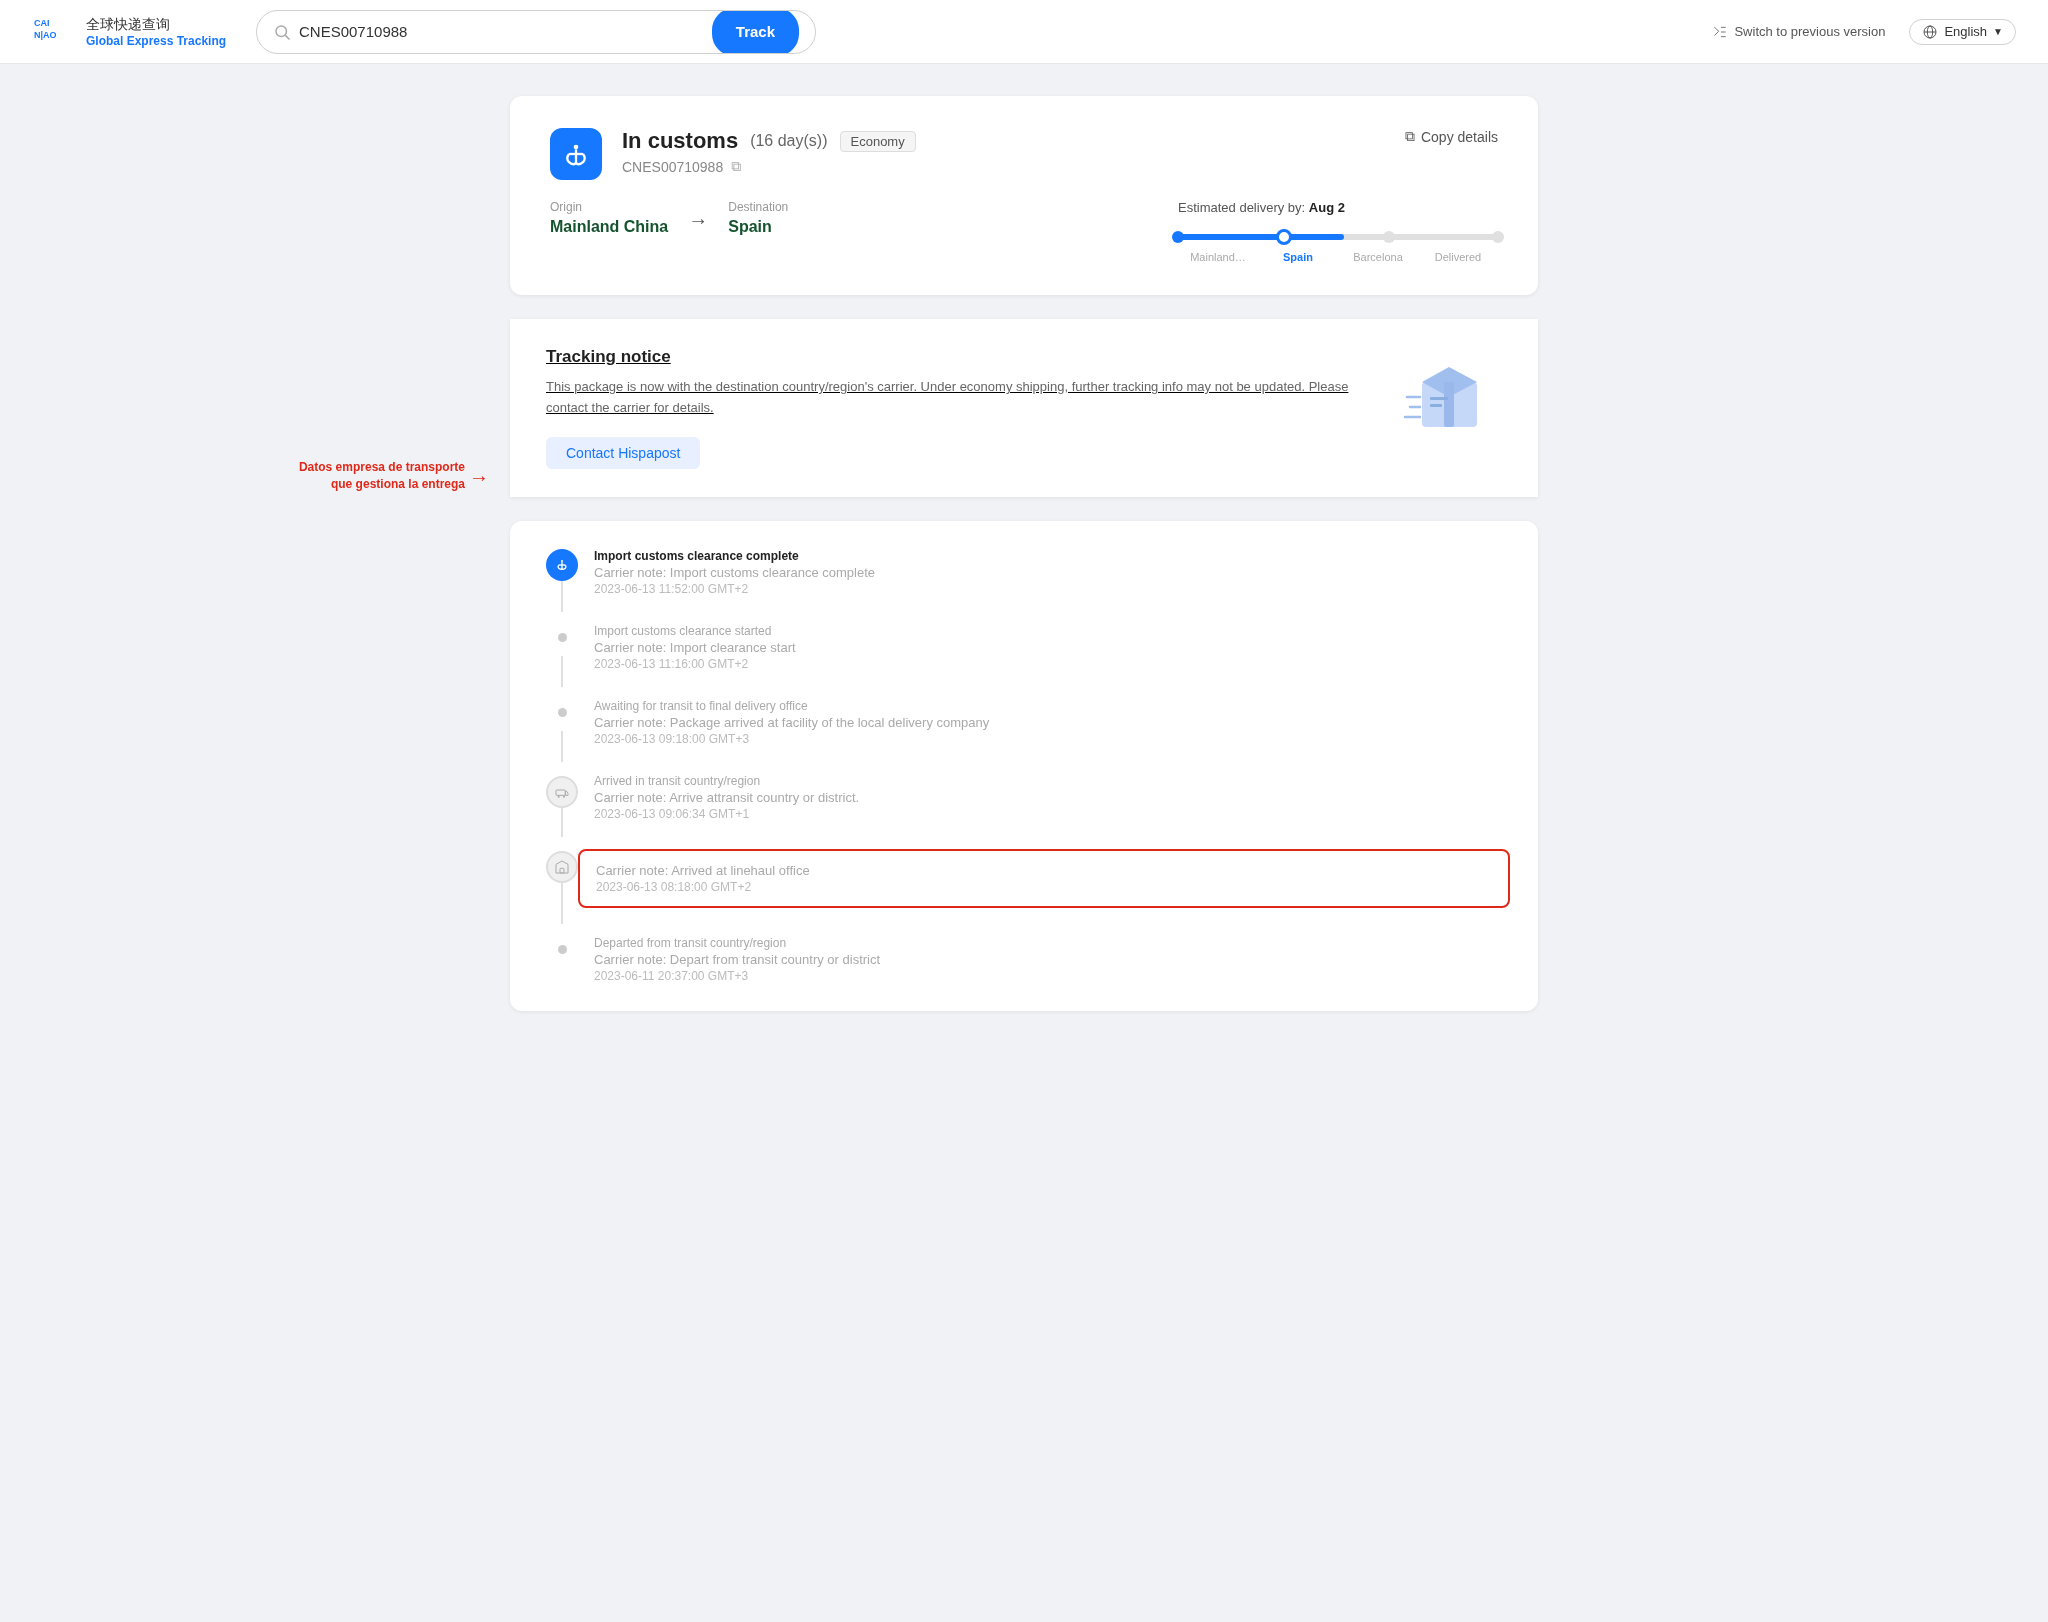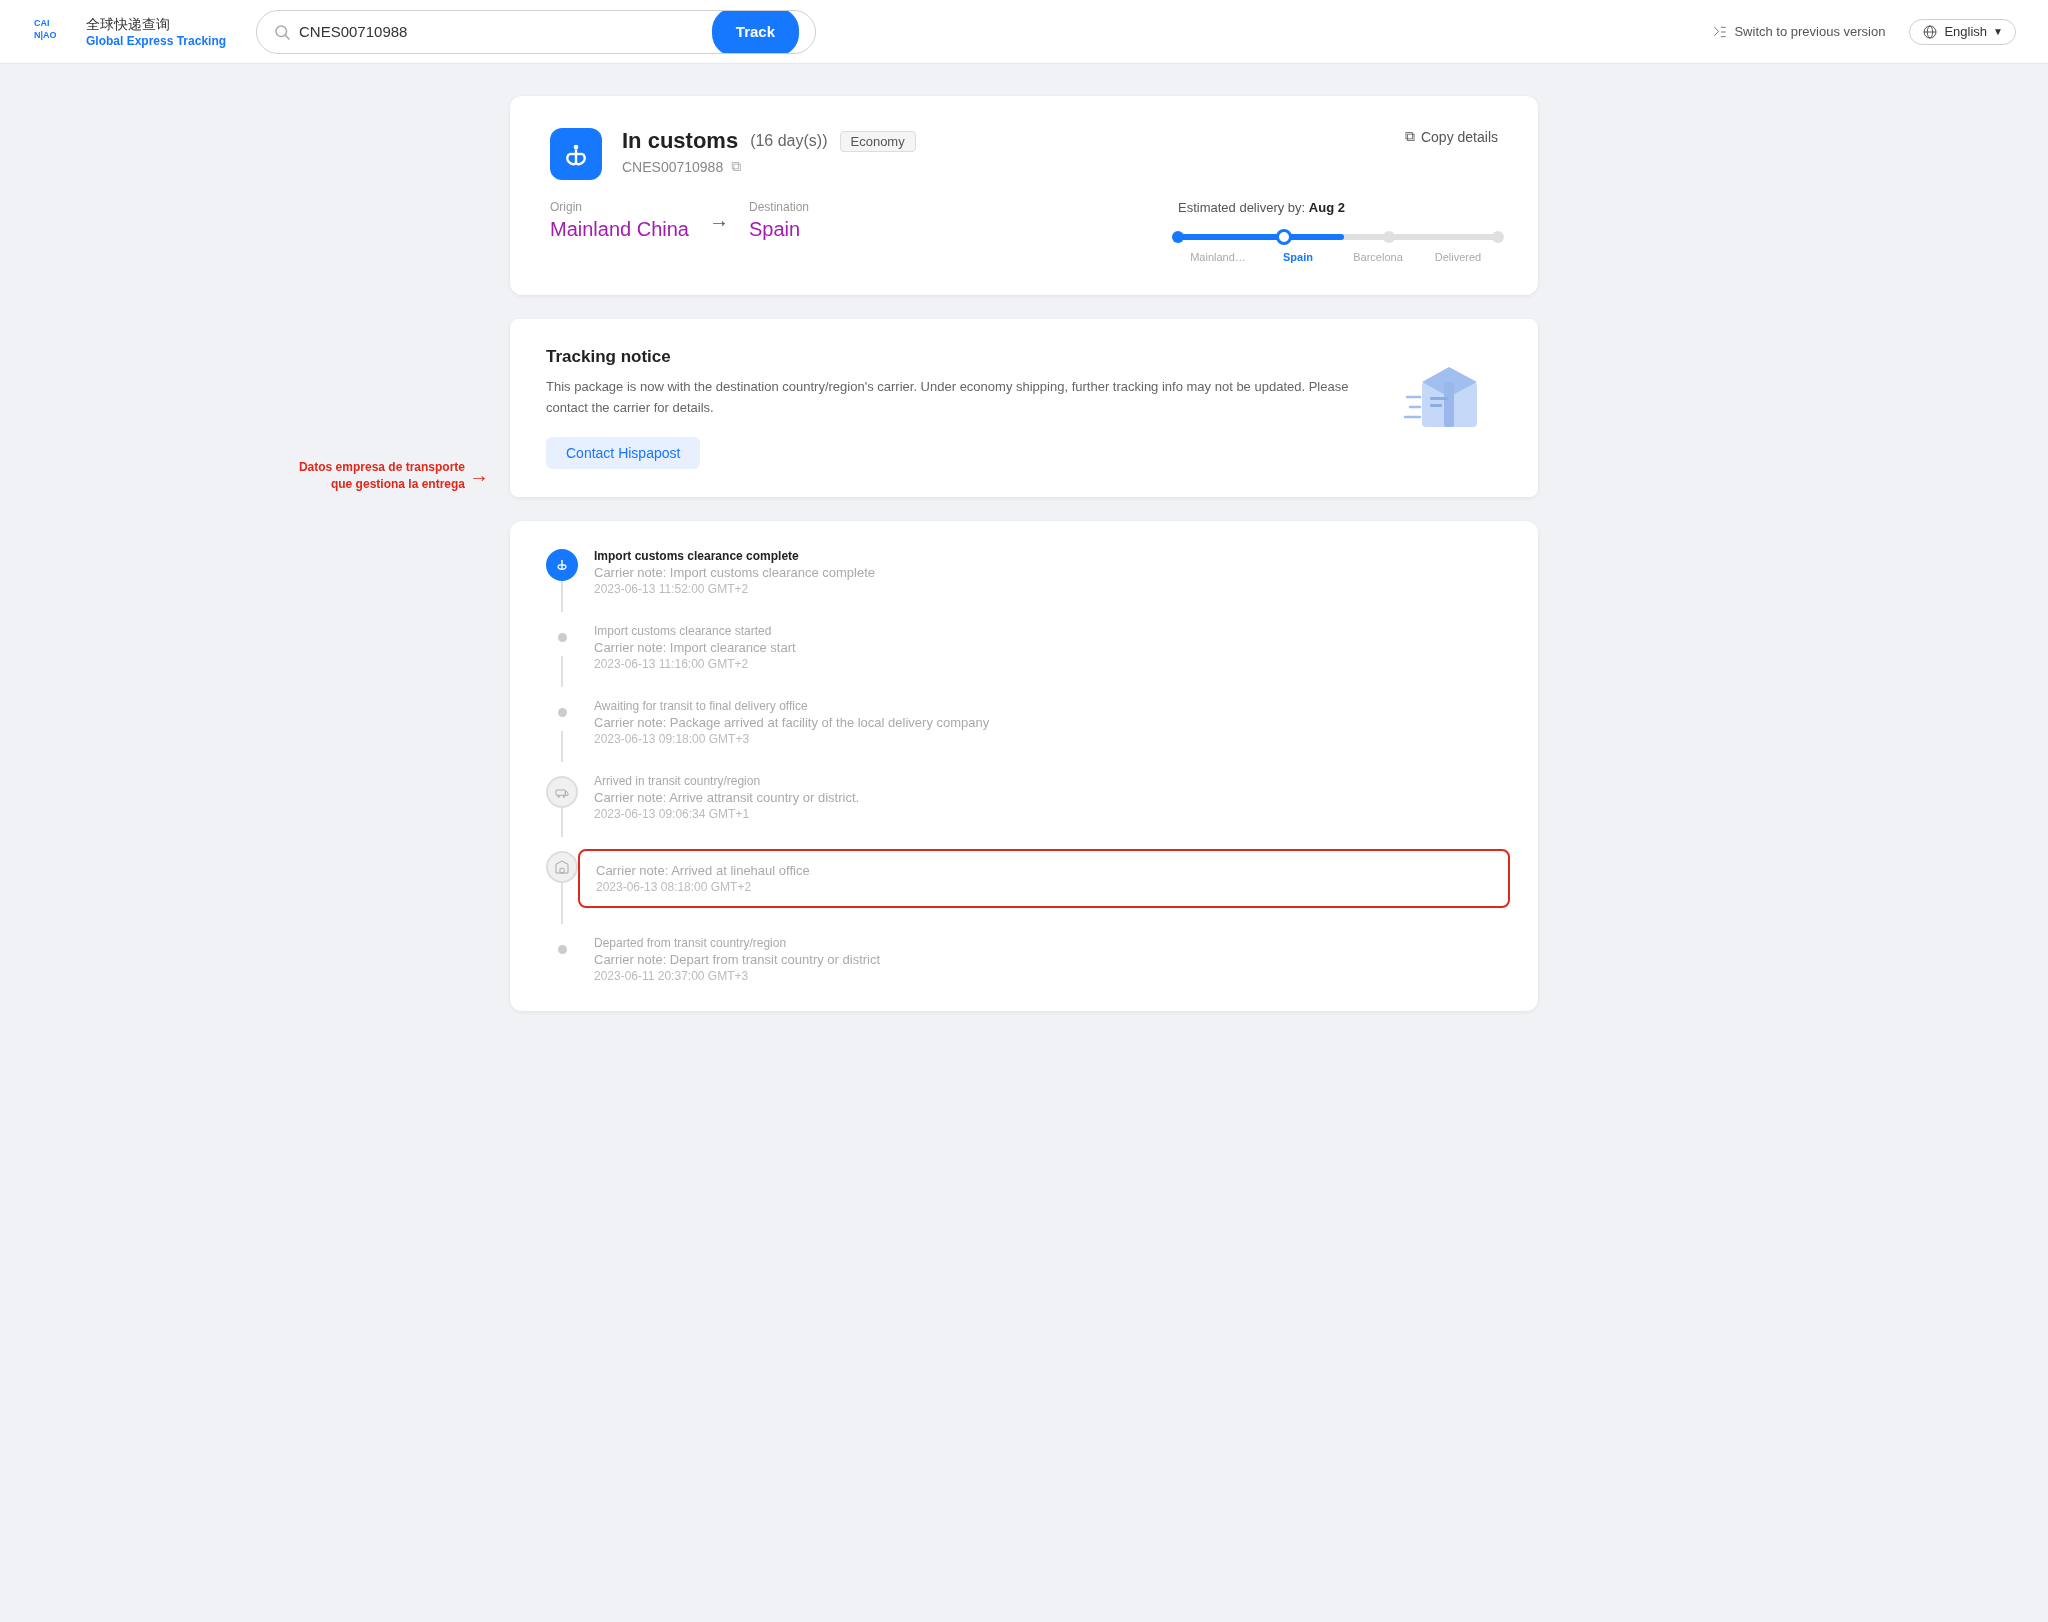--- a/index.html
+++ b/index.html
@@ -191,23 +191,23 @@
       align-items: flex-start;
       margin-top: 20px;
       gap: 60px;
     }
     .route-label {
       font-size: 12px;
       color: #999;
       margin-bottom: 4px;
     }
     .route-city {
-      font-size: 20px;
-      font-weight: 400;
-      color: #a21caf;
+      font-size: 16px;
+      font-weight: 700;
+      color: #14532d;
     }
     .route-arrow {
       font-size: 20px;
       color: #555;
       margin-top: 16px;
       margin-left: 8px;
       margin-right: 8px;
     }
     .delivery-section {
       margin-left: auto;
@@ -219,28 +219,29 @@
       margin-bottom: 12px;
     }
     .estimated-date {
       font-weight: 700;
       color: #222;
     }
 
     
     .notice-card {
       background: #fff;
-      border-radius: 8px;
+      border-radius: 0;
       padding: 28px 36px;
       margin-bottom: 24px;
       box-shadow: 0 1px 4px rgba(0,0,0,0.07);
       display: flex;
       align-items: flex-start;
       gap: 24px;
       position: relative;
+      text-decoration: underline;
     }
     .notice-content {
       flex: 1;
     }
     .notice-title {
       font-size: 17px;
       font-weight: 700;
       color: #222;
       margin-bottom: 10px;
     }

